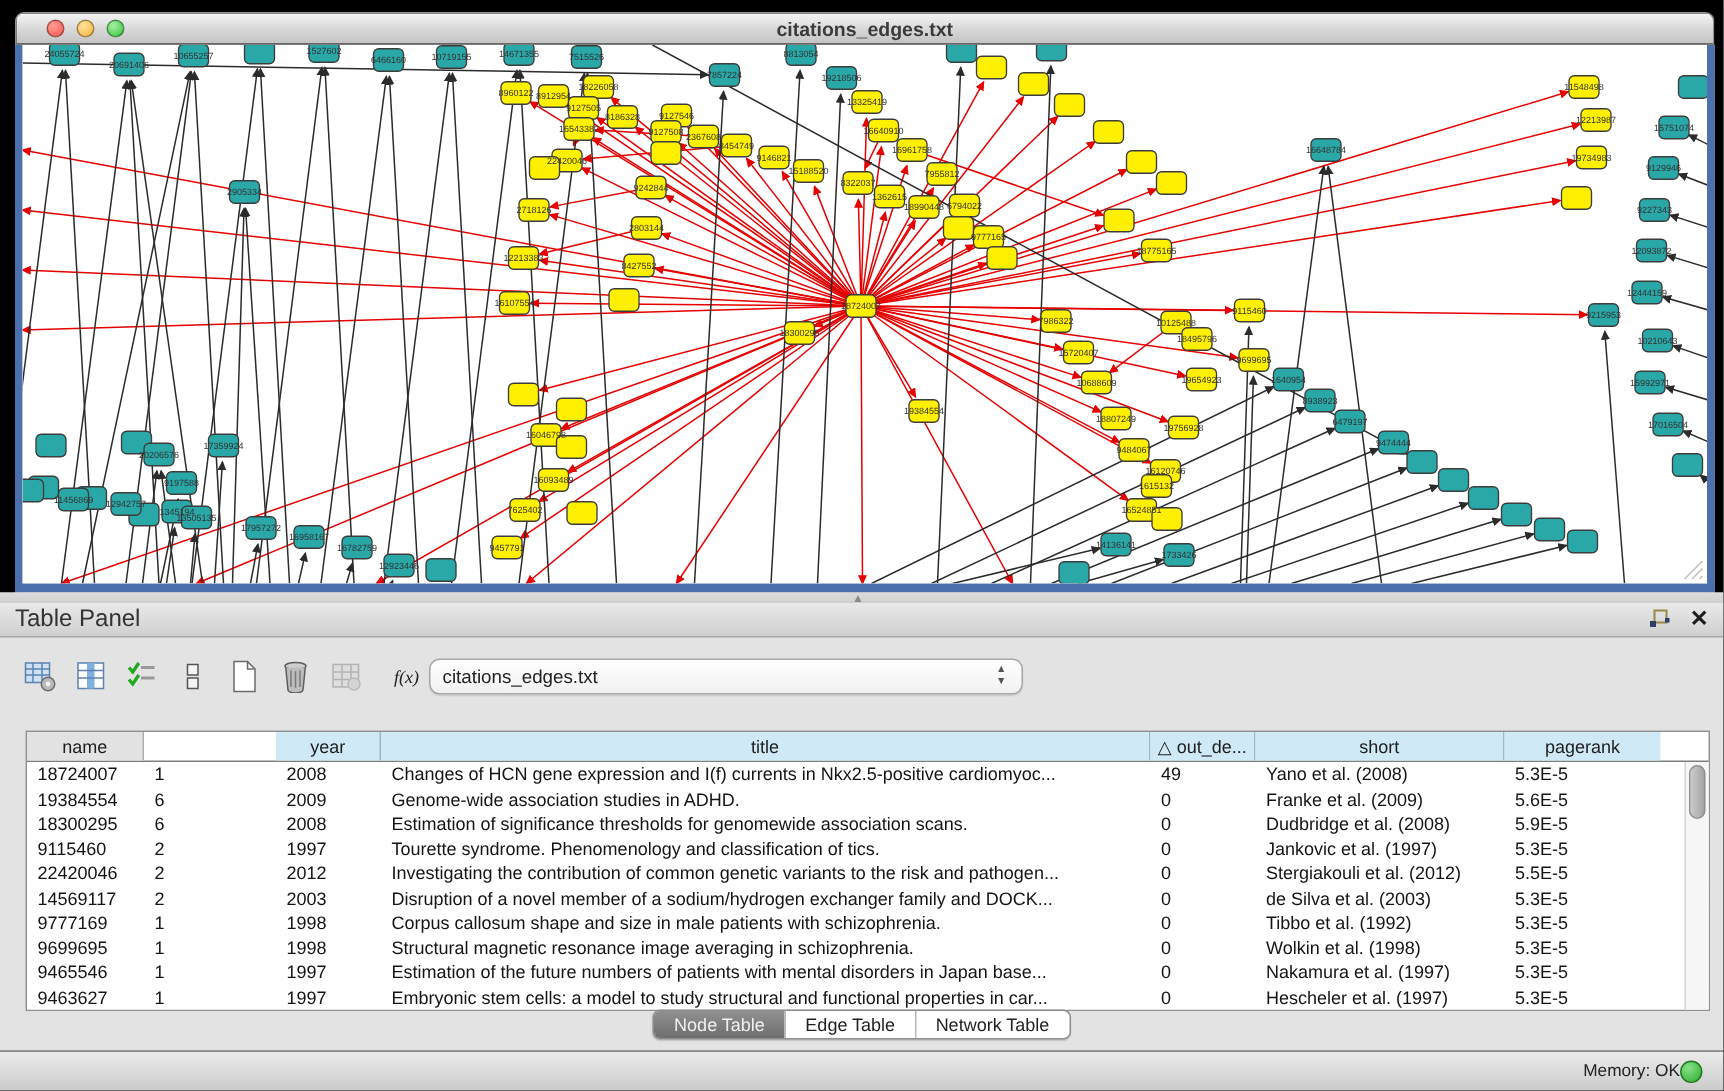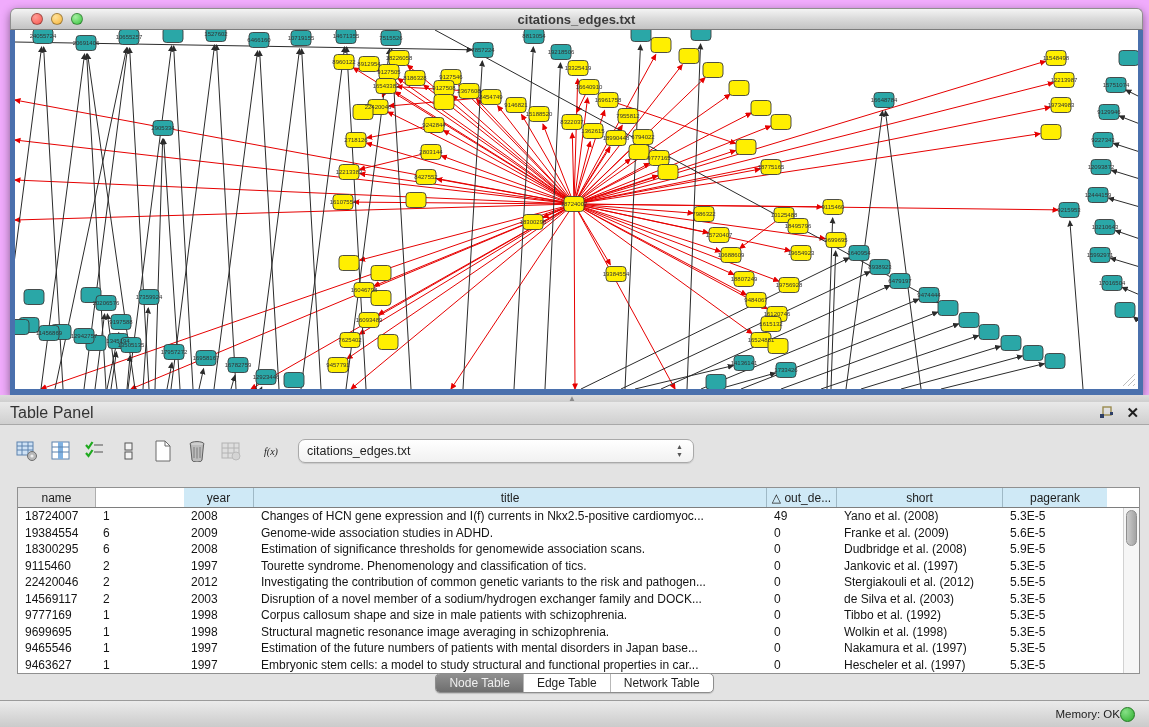--- a/index.html
+++ b/index.html
@@ -1,17 +1,17 @@
 <!DOCTYPE html>
 <html><head>
 <meta charset="utf-8">
 <style>
   html,body{margin:0;padding:0;background:#9e9e9e;}
   *{box-sizing:border-box;font-family:"Liberation Sans",sans-serif;}
-  #stage{position:relative;width:1149px;height:727px;background:#f0abfc;overflow:hidden;}
+  #stage{position:relative;width:1149px;height:727px;background:#000000;overflow:hidden;}
 
   
   #net-window{position:absolute;left:10px;top:8px;width:1133px;height:387px;
     box-shadow:0 3px 10px rgba(0,0,0,.45);border-radius:6px 6px 0 0;}
   #net-titlebar{height:22px;border-radius:6px 6px 0 0;
     background:linear-gradient(#f4f4f4,#dcdcdc 45%,#c3c3c3);
     border:1px solid #8f8f8f;border-bottom:1px solid #7c7c7c;
     display:flex;align-items:center;position:relative;}
   .tl{width:12px;height:12px;border-radius:50%;margin-left:8px;border:1px solid rgba(0,0,0,.35);}
   .tl.red{background:radial-gradient(circle at 35% 30%,#ff9d97,#f9564e);margin-left:20px;}
@@ -29,21 +29,21 @@
   #divider .grip{position:absolute;left:568px;top:0px;font-size:8px;color:#8a8a8a;line-height:7px;}
   #panel-header{height:23px;background:linear-gradient(#e9e9e9,#cfcfcf);border-bottom:1px solid #a8a8a8;
     display:flex;align-items:center;padding:0 10px;position:relative;}
   #panel-title{font-size:16px;color:#333;}
   #panel-header .hdr-icons{position:absolute;right:10px;display:flex;gap:12px;align-items:center;}
   #panel-header .hdr-icons>*{cursor:pointer;}
   #close-x{font-size:15px;font-weight:700;color:#1d1d1d;line-height:14px;}
 
   #toolbar{height:52px;display:flex;align-items:center;padding-left:12px;}
   .tb-icon{width:30px;height:28px;display:flex;align-items:center;justify-content:center;margin-right:4px;}
-  #fx-icon{font-size:10px;font-style:italic;color:#222;font-family:"Liberation Serif",serif;margin:0 12px 0 6px;}
+  #fx-icon{font-size:12px;font-style:italic;color:#222;font-family:"Liberation Serif",serif;margin:0 0 0 6px;}
   #table-combo{width:396px;height:24px;background:linear-gradient(#ffffff,#f1f1f1);
     border:1px solid #a9a9a9;border-radius:7px;display:flex;align-items:center;
     padding:0 8px;font-size:12.5px;color:#222;position:relative;box-shadow:0 1px 1px rgba(0,0,0,.12);}
   #table-combo .arrows{position:absolute;right:9px;top:3px;width:9px;color:#555;}
   #table-combo .arrows div{font-size:7px;line-height:8px;text-align:center;}
 
   #grid{position:absolute;left:17px;top:92px;width:1123px;border:1px solid #909090;background:#fff;}
   .hrow{display:flex;height:20px;border-bottom:1px solid #7e7e7e;}
   .hcell{background:#cfe9f6;border-right:1px solid #9fb9c6;font-size:12px;color:#1d1d1d;
     display:flex;align-items:center;justify-content:center;overflow:hidden;white-space:nowrap;}

